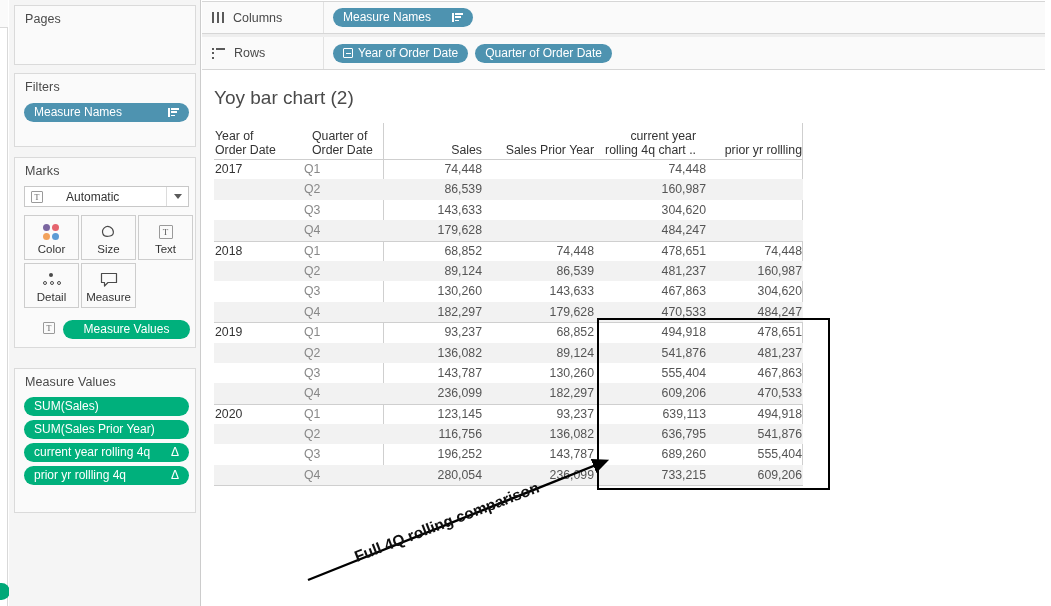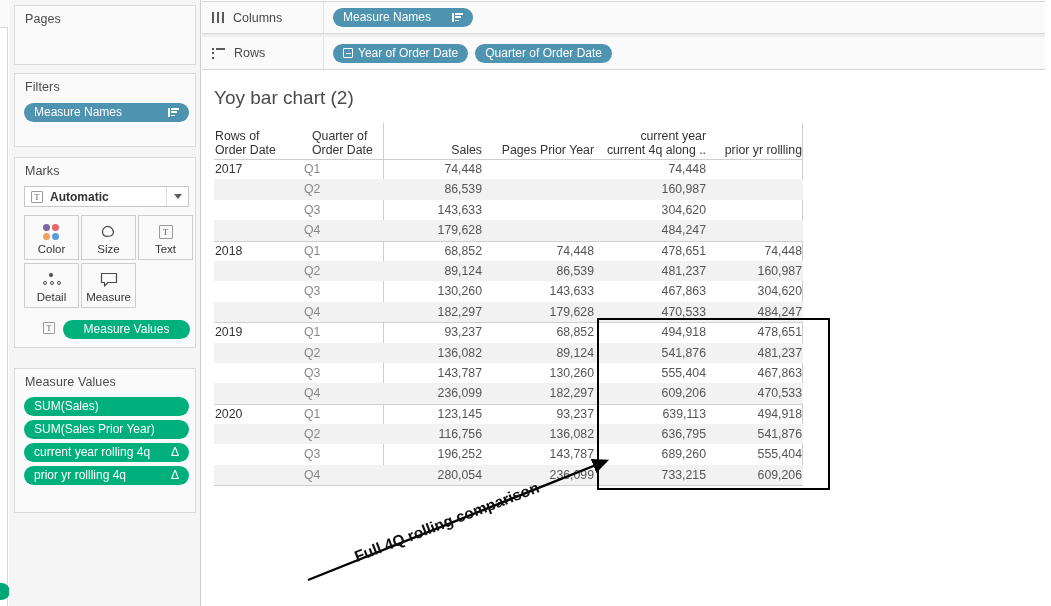--- a/index.html
+++ b/index.html
@@ -85,21 +85,21 @@
   
   #pill-filter-measurenames { left: 9px; top: 29px; width: 165px; }
 
   
   .mark-select {
     position: absolute; left: 9px; top: 28px; width: 165px; height: 21px;
     background: #ffffff; border: 1px solid #c8c8c8; display: flex; align-items: center;
     font-size: 12px; color: #333333;
   }
   .mark-select .tglyph { margin-left: 6px; }
-  .mark-select .ms-label { margin-left: 7px; font-weight: bold; }
+  .mark-select .ms-label { margin-left: 23px; }
   .mark-select .caret {
     margin-left: auto; width: 22px; height: 19px; border-left: 1px solid #dcdcdc;
     display: flex; align-items: center; justify-content: center;
   }
   .caret-down {
     width: 0; height: 0; border-left: 4px solid transparent; border-right: 4px solid transparent;
     border-top: 5px solid #5a5a5a;
   }
   .tglyph {
     width: 12px; height: 12px; border: 1px solid #9a9a9a; border-radius: 1px;
@@ -404,38 +404,38 @@
       </div>
     </div>
   </div>
 
   <div class="canvas">
     <div class="wstitle">Yoy bar chart (2)</div>
 
     <div class="tbl">
       <div class="tbl-head">
         <div class="th l" style="left:1px; width:80px;">
-          <div>Rows of</div>
+          <div>Year of</div>
           <div>Order Date</div>
         </div>
         <div class="th l" style="left:98px; width:80px;">
           <div>Quarter of</div>
           <div>Order Date</div>
         </div>
         <div class="th r" style="left:175px; width:93px;">
           <div>&nbsp;</div>
           <div>Sales</div>
         </div>
         <div class="th r" style="left:272px; width:108px;">
           <div>&nbsp;</div>
-          <div>Pages Prior Year</div>
-        </div>
-        <div class="th r" style="left:382px; width:110px;">
+          <div>Sales Prior Year</div>
+        </div>
+        <div class="th r" style="left:372px; width:110px;">
           <div>current year</div>
-          <div>current 4q along ..</div>
+          <div>rolling 4q chart ..</div>
         </div>
         <div class="th r" style="left:494px; width:94px;">
           <div>prior yr rollling</div>
         </div>
         <div class="head-vrule"></div>
         <div class="head-vrule2"></div>
         <div class="head-rule"></div>
       </div>
 
       <div class="tbl-body" id="tbl-body">

